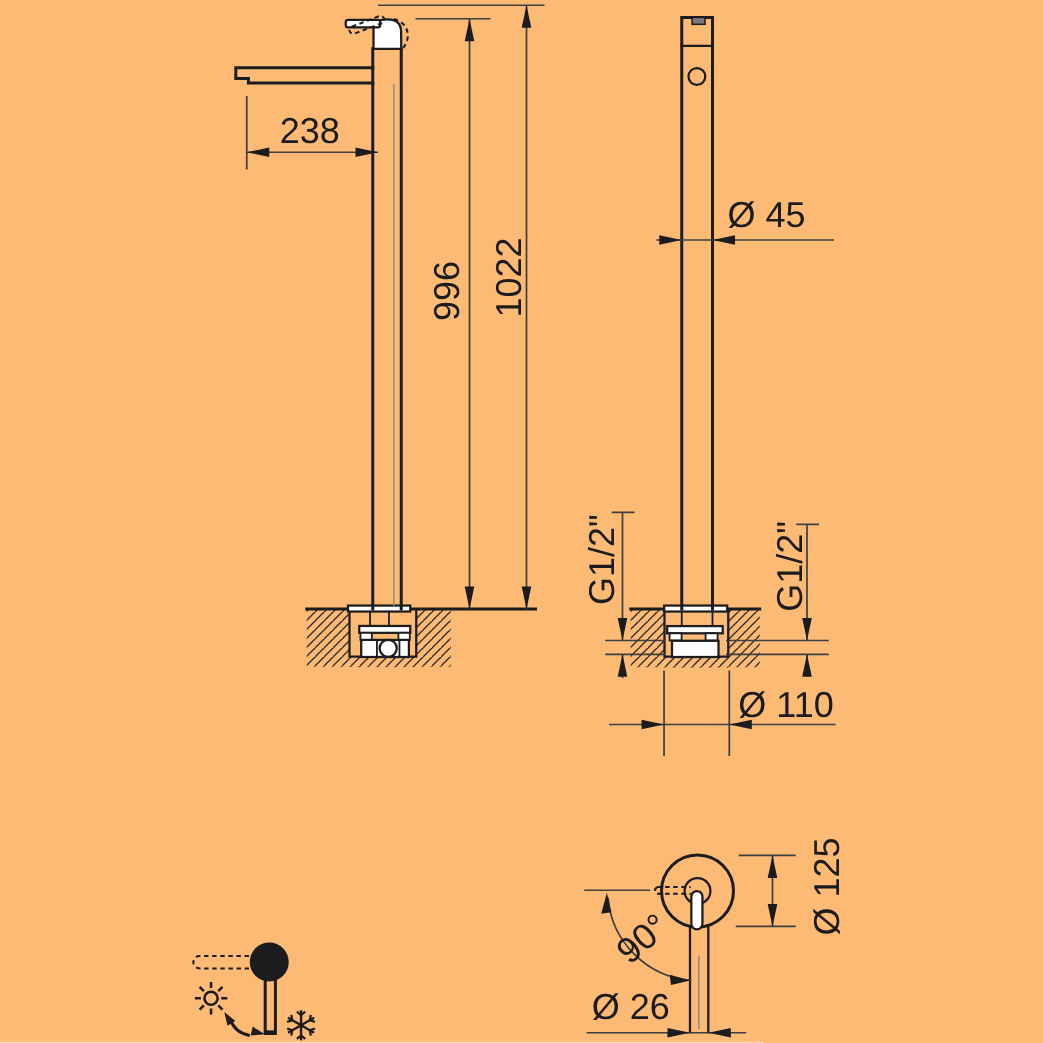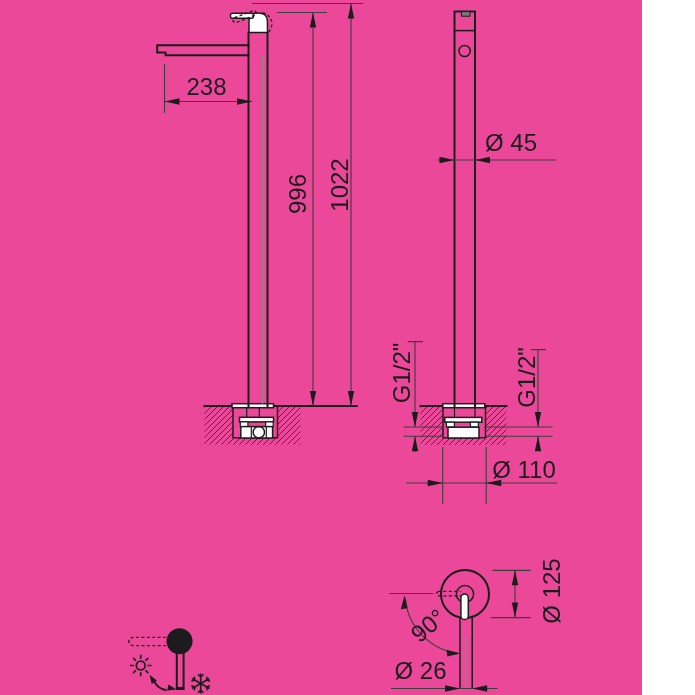--- a/index.html
+++ b/index.html
@@ -1,16 +1,16 @@
 <!DOCTYPE html>
 <html><head>
 <meta charset="utf-8">
 <style>
   html,body{margin:0;padding:0;background:#ffffff;}
-  .sheet{position:relative;width:642px;height:695px;background:#ec4899;overflow:hidden;
+  .sheet{position:relative;width:695px;height:695px;background:#fdba74;overflow:hidden;
          font-family:"Liberation Sans",sans-serif;}
   svg{display:block;}
   svg text{font-family:"Liberation Sans",sans-serif;font-size:24px;fill:#1c1c1e;}
   .obj{stroke:#1c1c1e;fill:none;stroke-width:2;stroke-linecap:square;}
   .obj-thin{stroke:#1c1c1e;fill:none;stroke-width:1.5;stroke-linecap:square;}
   .obj-xthin{stroke:#1c1c1e;fill:none;stroke-width:1.2;stroke-linecap:square;}
   .inner{stroke:#8a8a8a;fill:none;stroke-width:1;}
   .dim{stroke:#3f3f41;fill:none;stroke-width:1.15;stroke-linecap:butt;}
   .dash{stroke:#1c1c1e;fill:none;stroke-width:1.35;stroke-dasharray:3 2.4;stroke-linecap:butt;}
   .arw{fill:#1c1c1e;stroke:none;}

